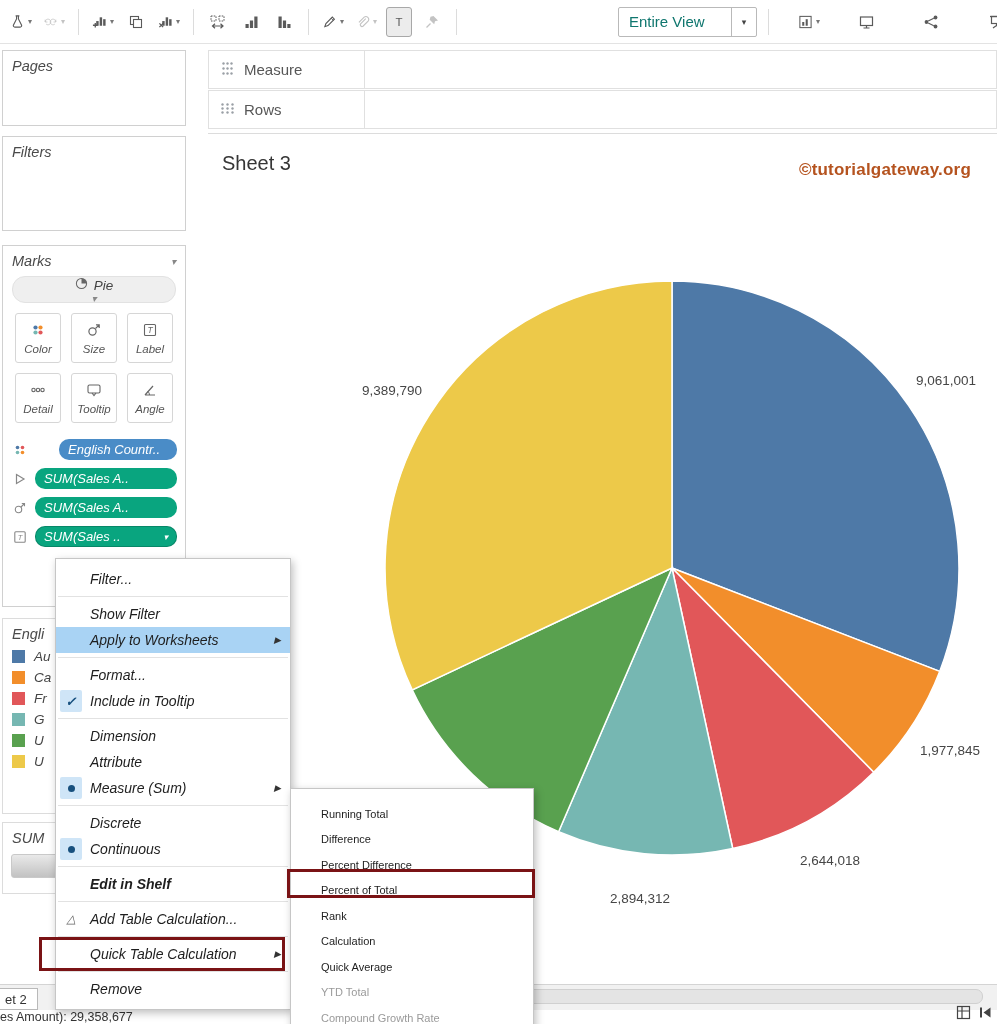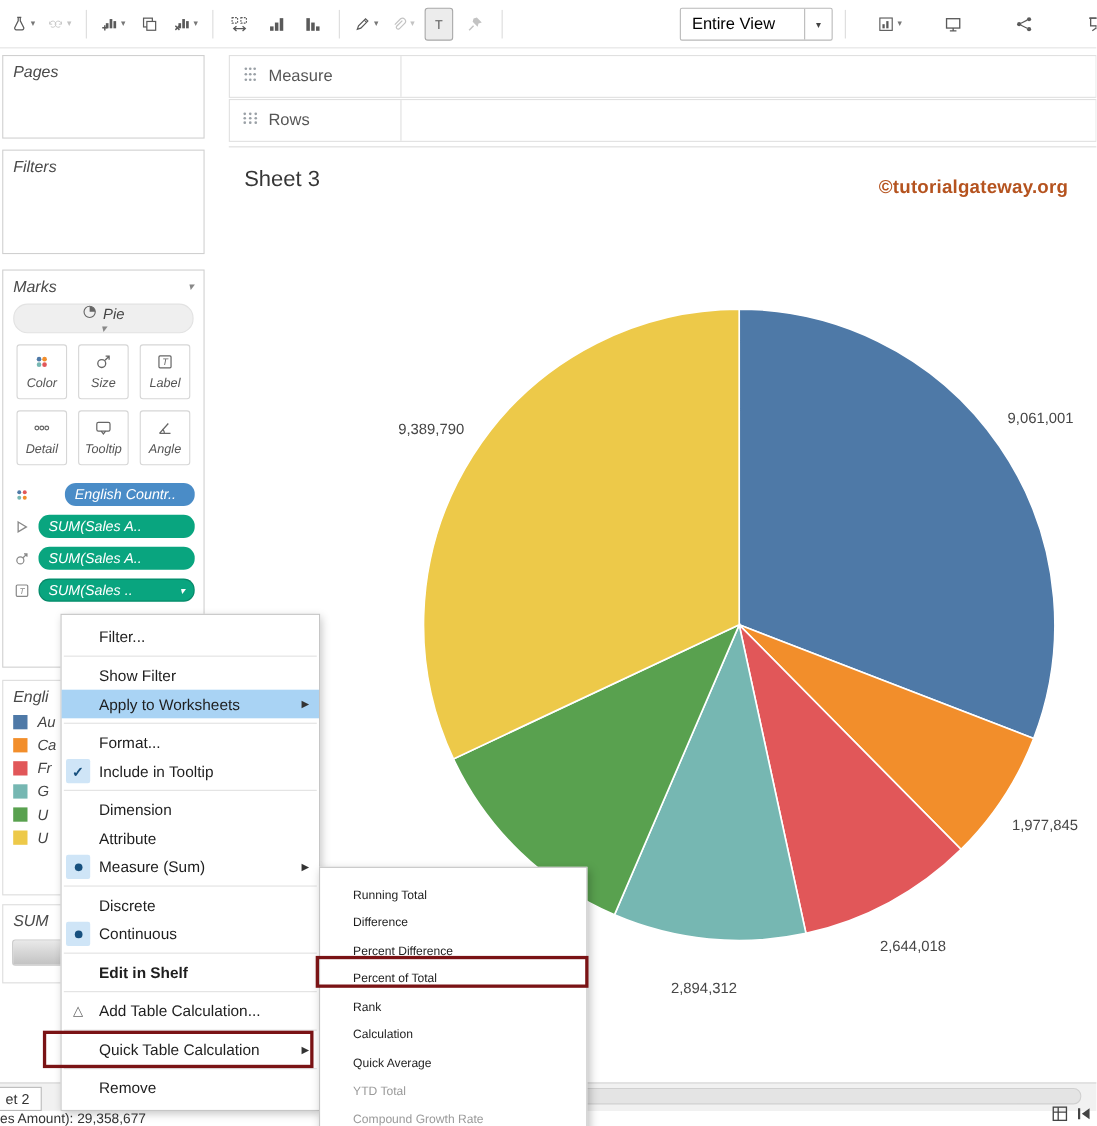--- a/index.html
+++ b/index.html
@@ -10,21 +10,21 @@
   .toolbar{position:absolute;left:0;top:0;right:0;height:44px;border-bottom:1px solid #e3e3e3;
     display:flex;align-items:center;padding:0 8px;gap:7px;background:#fff;box-sizing:border-box;}
   .tb-item{height:30px;min-width:26px;display:inline-flex;align-items:center;justify-content:center;
     gap:2px;border-radius:3px;color:#5a5a5a;padding:0 2px;box-sizing:border-box;}
   .tb-item.disabled{color:#c3c3c3;}
   .tb-item.active{border:1px solid #a8a8a8;background:#ececec;}
   .caret{font-size:8px;color:#777;margin-left:1px;}
   .tb-item.disabled .caret{color:#c3c3c3;}
   .tb-divider{width:1px;height:26px;background:#dcdcdc;margin:0 4px;flex:0 0 auto;}
   .tb-combo{display:flex;align-items:center;border:1px solid #b9b9b9;border-radius:2px;height:28px;background:#fff;}
-  .tb-combo .val{padding:0 10px;font-size:15px;color:#000000;min-width:92px;}
+  .tb-combo .val{padding:0 10px;font-size:15px;color:#0f766e;min-width:92px;}
   .tb-combo .cbtn{width:24px;height:100%;border-left:1px solid #b9b9b9;display:flex;align-items:center;
     justify-content:center;font-size:9px;color:#444;}
   [data-name="fit-selector"]{margin-left:150px;}
   [data-name="show-me-icon"]{margin-left:16px;}
   [data-name="presentation-mode-icon"]{margin-left:24px;}
   [data-name="share-icon"]{margin-left:32px;}
   [data-name="device-preview-icon"]{margin-left:32px;}
 
   
   .card{position:absolute;left:2px;width:184px;border:1px solid #d0d0d0;background:#fff;box-sizing:border-box;font-style:italic;}
@@ -83,21 +83,21 @@
   .sheet-tab{position:absolute;left:-6px;top:3px;height:22px;background:#fff;border:1px solid #b9b9b9;
     padding:0 10px;font-size:13px;color:#333;display:flex;align-items:center;box-sizing:border-box;}
   #statusbar{position:absolute;left:0;right:0;top:1010px;height:14px;background:#fff;font-size:12.5px;
     color:#333;line-height:14px;white-space:nowrap;}
   .tab-nav{position:absolute;right:4px;top:1005px;display:flex;gap:7px;color:#444;}
 
   
   .menu{position:absolute;background:#fff;border:1px solid #c6c6c6;box-shadow:2px 3px 8px rgba(0,0,0,.25);box-sizing:border-box;}
   #ctx-menu{left:55px;top:558px;width:236px;padding:7px 0;z-index:30;}
   #sub-menu{left:290px;top:788px;width:244px;padding:5px 0 10px;z-index:31;}
-  .mi{position:relative;height:26px;display:flex;align-items:center;padding-left:34px;font-size:14px;color:#1e1e1e;}
+  .mi{position:relative;height:26px;display:flex;align-items:center;padding-left:34px;font-size:14px;color:#1e1e1e;font-style:italic;}
   .mi2{position:relative;height:25.5px;display:flex;align-items:flex-end;padding-left:30px;font-size:11px;color:#1e1e1e;box-sizing:border-box;}
   .mi.hl{background:#a9d3f4;}
   .mi.bold{font-weight:bold;}
   .mi.disabled,.mi2.disabled{color:#9a9a9a;}
   .msep{height:1px;background:#e2e2e2;margin:4px 2px;}
   .gut{position:absolute;left:4px;width:22px;height:22px;display:flex;align-items:center;justify-content:center;
     font-size:13px;color:#17507e;}
   .gut.blue{background:#cfe5f7;border-radius:2px;font-weight:bold;}
   .gut .dot{width:7px;height:7px;border-radius:50%;background:#17507e;}
   .gut.delta{color:#666;font-size:12px;}

